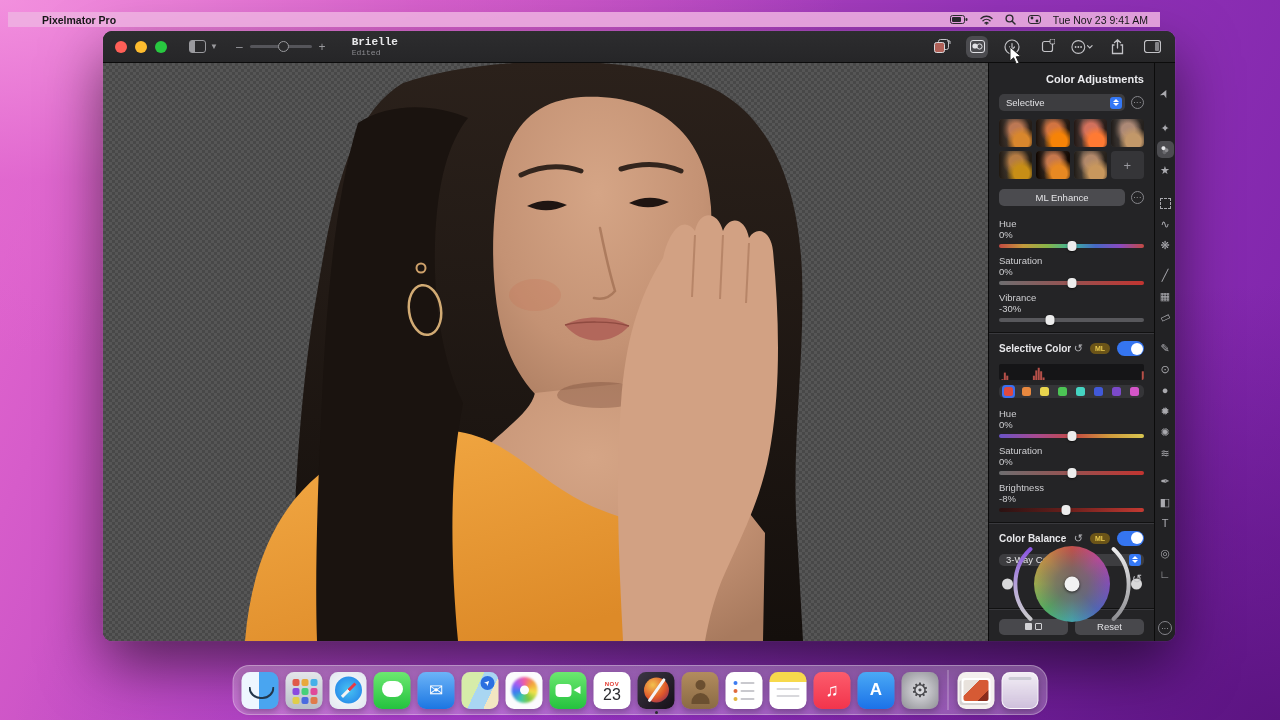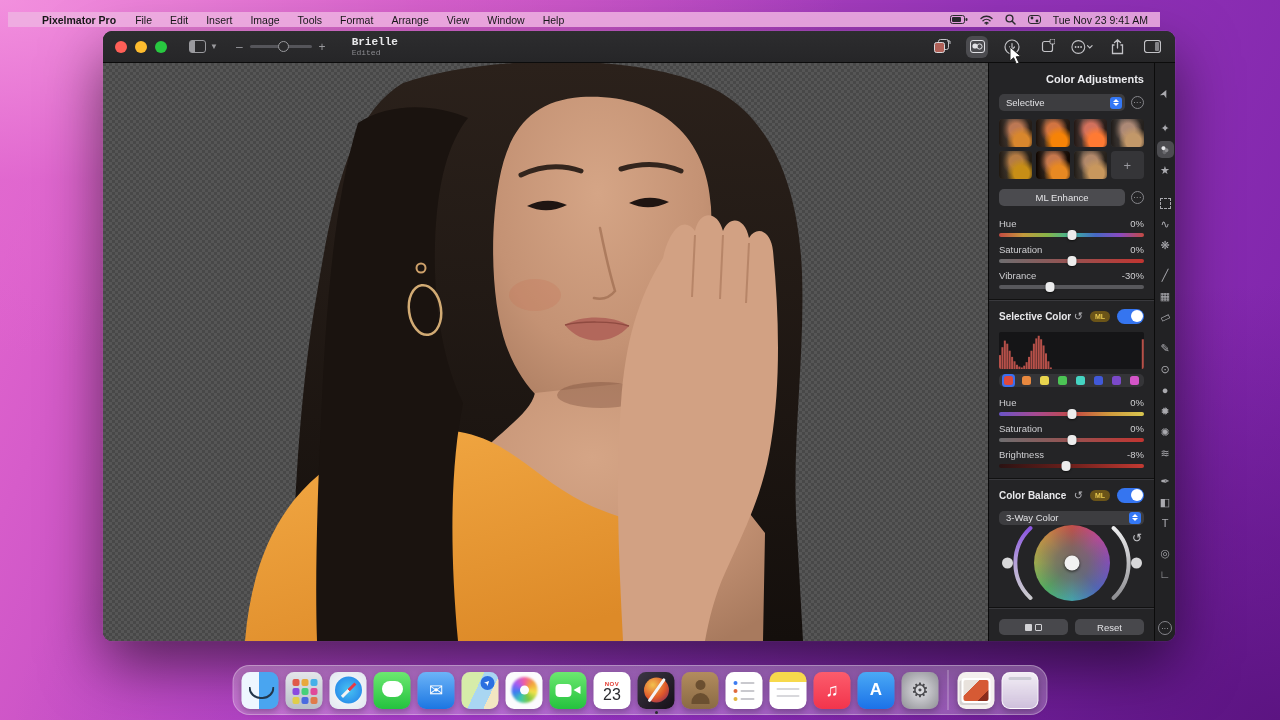--- a/index.html
+++ b/index.html
@@ -75,21 +75,21 @@
   .t1{filter:saturate(1.15);} .t2{filter:saturate(1.5) contrast(1.06);} .t3{filter:hue-rotate(-14deg) saturate(1.35);}
   .t4{filter:saturate(.55) brightness(1.08);} .t5{filter:hue-rotate(12deg) saturate(1.25);}
   .t6{filter:contrast(1.2) saturate(1.1);} .t7{filter:sepia(.35) saturate(.9);}
   .padd{height:28px;border-radius:4px;background:#353538;color:#9a9aa0;display:flex;align-items:center;justify-content:center;font-size:13px;}
 
   .mlenhance-row{display:flex;align-items:center;margin-bottom:12px;}
   .mlenhance{flex:1;height:17px;background:#4b4b4f;border-radius:5px;color:#e4e4e7;font-size:9.5px;
     display:flex;align-items:center;justify-content:center;}
 
   .sl{margin-bottom:7px;}
-  .sl-head{display:flex;justify-content:space-between;font-size:9.5px;color:#cfcfd2;margin-bottom:4px;}
+  .sl-head{display:flex;justify-content:space-between;font-size:9.5px;color:#cfcfd2;margin-bottom:4px;flex-direction:column;}
   .sl-track{height:4px;border-radius:2px;position:relative;}
   .track-hue{background:linear-gradient(90deg,#c44a42,#c49a3c,#87b448,#3cb49c,#4668c4,#8a4ac0,#c44a42);}
   .track-sat{background:linear-gradient(90deg,#6e6e70,#c23430);}
   .track-plain{background:#58585c;}
   .track-hue2{background:linear-gradient(90deg,#6a54c8,#a84a90,#c44a42 52%,#d09a3c,#d8c650);}
   .track-bright{background:linear-gradient(90deg,#2a1212,#6e201c,#c43a32);}
   .sl-knob{position:absolute;top:-3px;width:9px;height:10px;border-radius:4px;background:#ececec;
     box-shadow:0 1px 2px rgba(0,0,0,.6);transform:translateX(-50%);}
 
   .divider{height:1px;background:#39393d;margin:4px -10px 8px;box-shadow:0 -1px 0 #111;}
@@ -200,21 +200,20 @@
     background:linear-gradient(135deg,#e8e2dc 0 35%,#d65a34 35% 75%,#8a2c1c 75%);}
   .icon-trash{background:linear-gradient(180deg,rgba(255,255,255,.9),rgba(228,228,236,.75));border:1px solid rgba(255,255,255,.8);}
   .icon-trash::before{content:"";position:absolute;left:6px;top:4px;right:6px;height:3px;border-radius:2px;background:rgba(200,200,210,.9);}
 </style>
 </head>
 <body>
 
 <div class="menubar">
   <span class="apple"></span>
   <span class="appname">Pixelmator Pro</span>
-  <span id="menus"><span class="menu-item">File</span><span class="menu-item">Edit</span><span class="menu-item">Insert</span><span class="menu-item">Image</span><span class="menu-item">Tools</span><span class="menu-item">Format</span><span class="menu-item">Arrange</span><span class="menu-item">View</span><span class="menu-item">Window</span><span class="menu-item">Help</span></span>
   <span class="spacer"></span>
   <span class="status">
     <span class="statusicon">
       <svg width="18" height="9" viewBox="0 0 18 9">
           <rect x="0.5" y="0.5" width="14" height="8" rx="2" fill="none" stroke="#2a2a2e"></rect>
           <rect x="2" y="2" width="9" height="5" rx="1" fill="#2a2a2e"></rect>
           <rect x="15.5" y="3" width="2" height="3" rx="1" fill="#2a2a2e"></rect>
         </svg>
     </span>
     <span class="statusicon">

